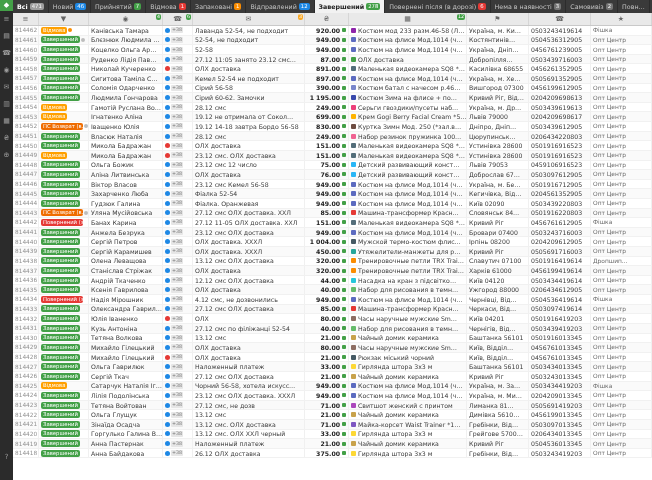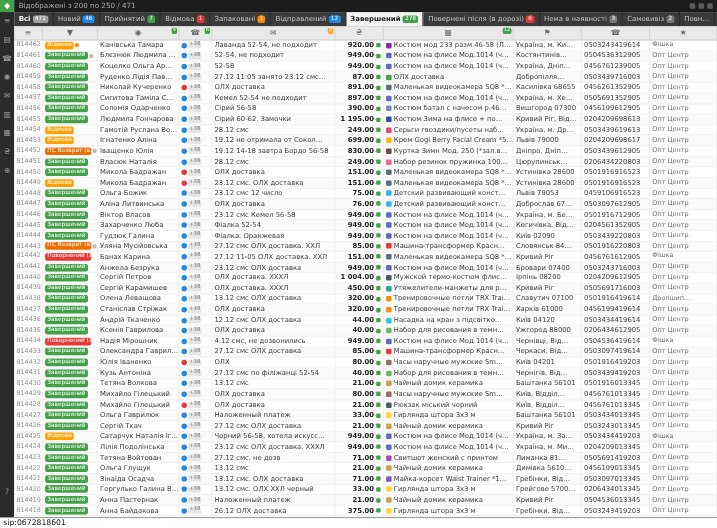--- a/index.html
+++ b/index.html
@@ -63,28 +63,20 @@
         <div class="side-ic">☎</div>
         <div class="side-ic">◉</div>
         <div class="side-ic">✉</div>
         <div class="side-ic">▥</div>
         <div class="side-ic">▦</div>
         <div class="side-ic">₴</div>
         <div class="side-ic">⊕</div>
         <div class="side-ic">?</div>
       </div>
     <div id="content">
-      <div id="topbar">
-        <span>Відображені з 200 по 250 / 471</span>
-        <span class="ics" id="topbar-ics">
-            <span class="top-ic"></span>
-            <span class="top-ic"></span>
-            <span class="top-ic"></span>
-          </span>
-      </div>
       <div id="tabsbar">
           <div class="tab bright">
             <span>Всі</span>
             <span class="cnt" style="background: rgb(158, 158, 158);">471</span>
           </div>
           <div class="tab">
             <span>Новий</span>
             <span class="cnt" style="background: rgb(30, 136, 229);">46</span>
           </div>
           <div class="tab">
@@ -1195,16 +1187,13 @@
               <span class="pico" style="background: rgb(253, 216, 53);"></span>
               <span>Гирлянда штора 3х3 м</span>
             </div>
             <div class="cell" style="width: 62px;">Гребінки, Від…</div>
             <div class="cell" style="width: 62px;">0503243419203</div>
             <div class="cell src" style="width: 61px;">Опт Центр</div>
           </div>
         </div>
     </div>
   </div>
-  <div id="bottombar">
-    <span>sip:0672818601</span>
-  </div>
 </div>
 
 </body></html>

